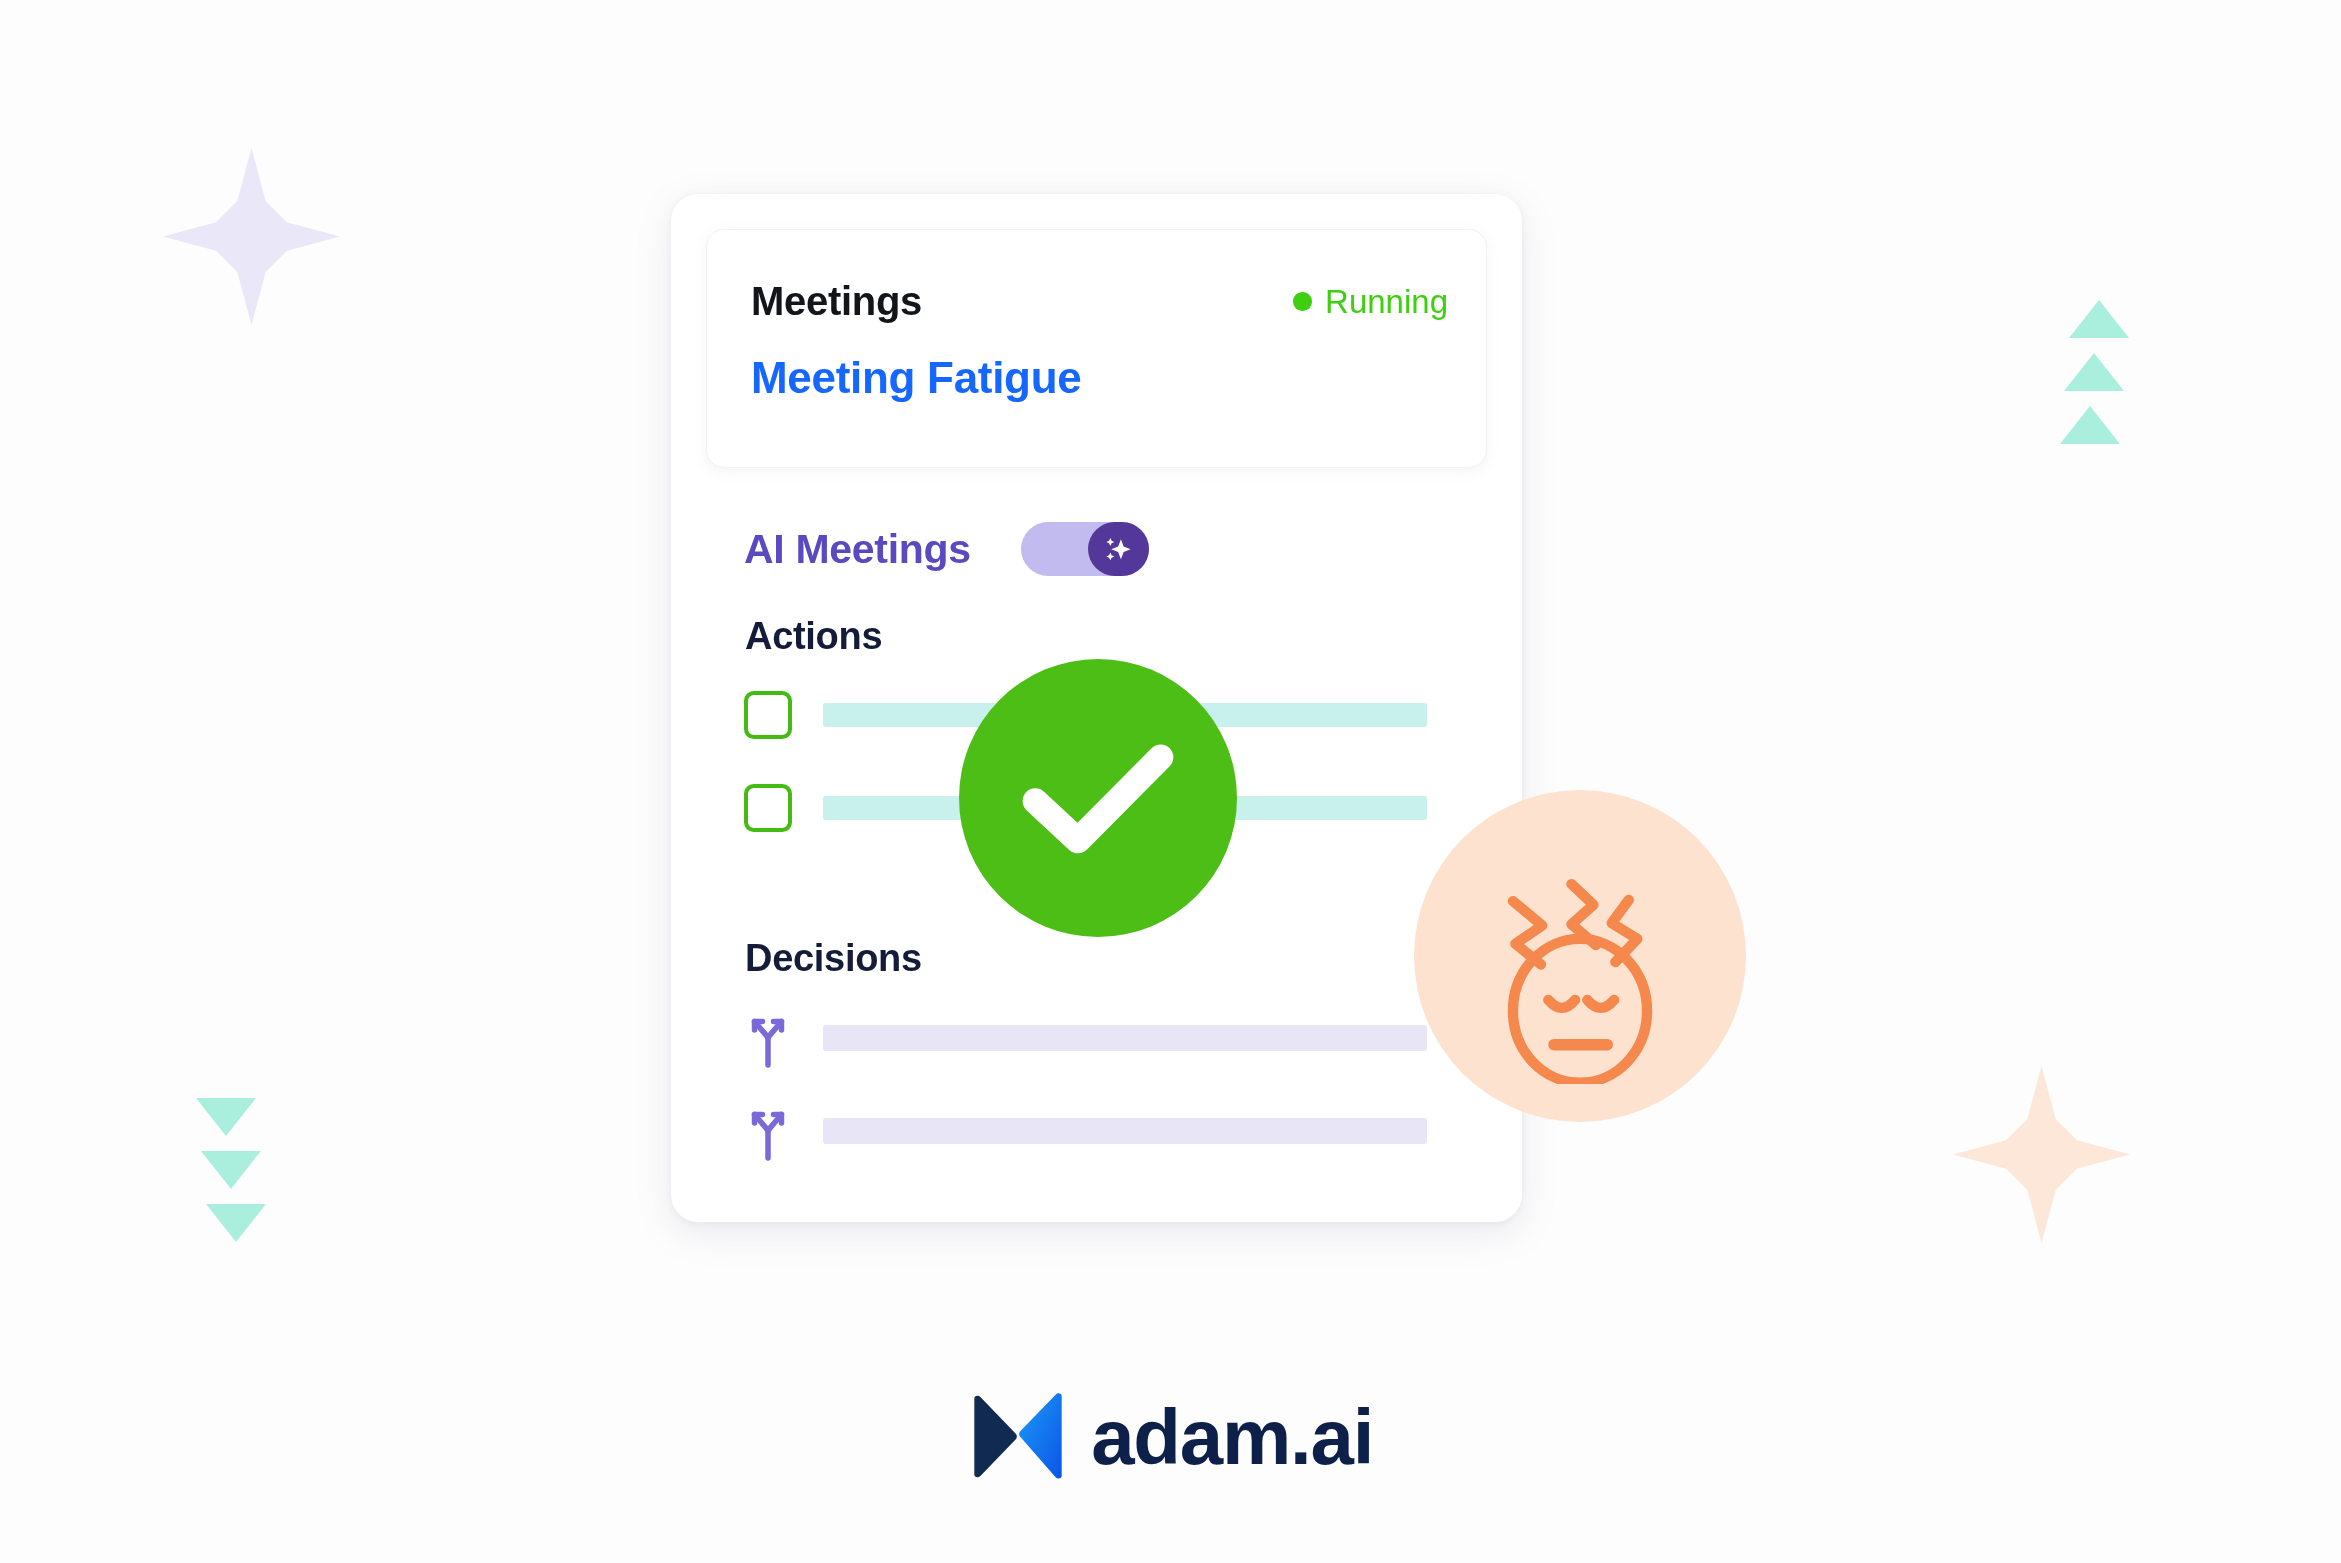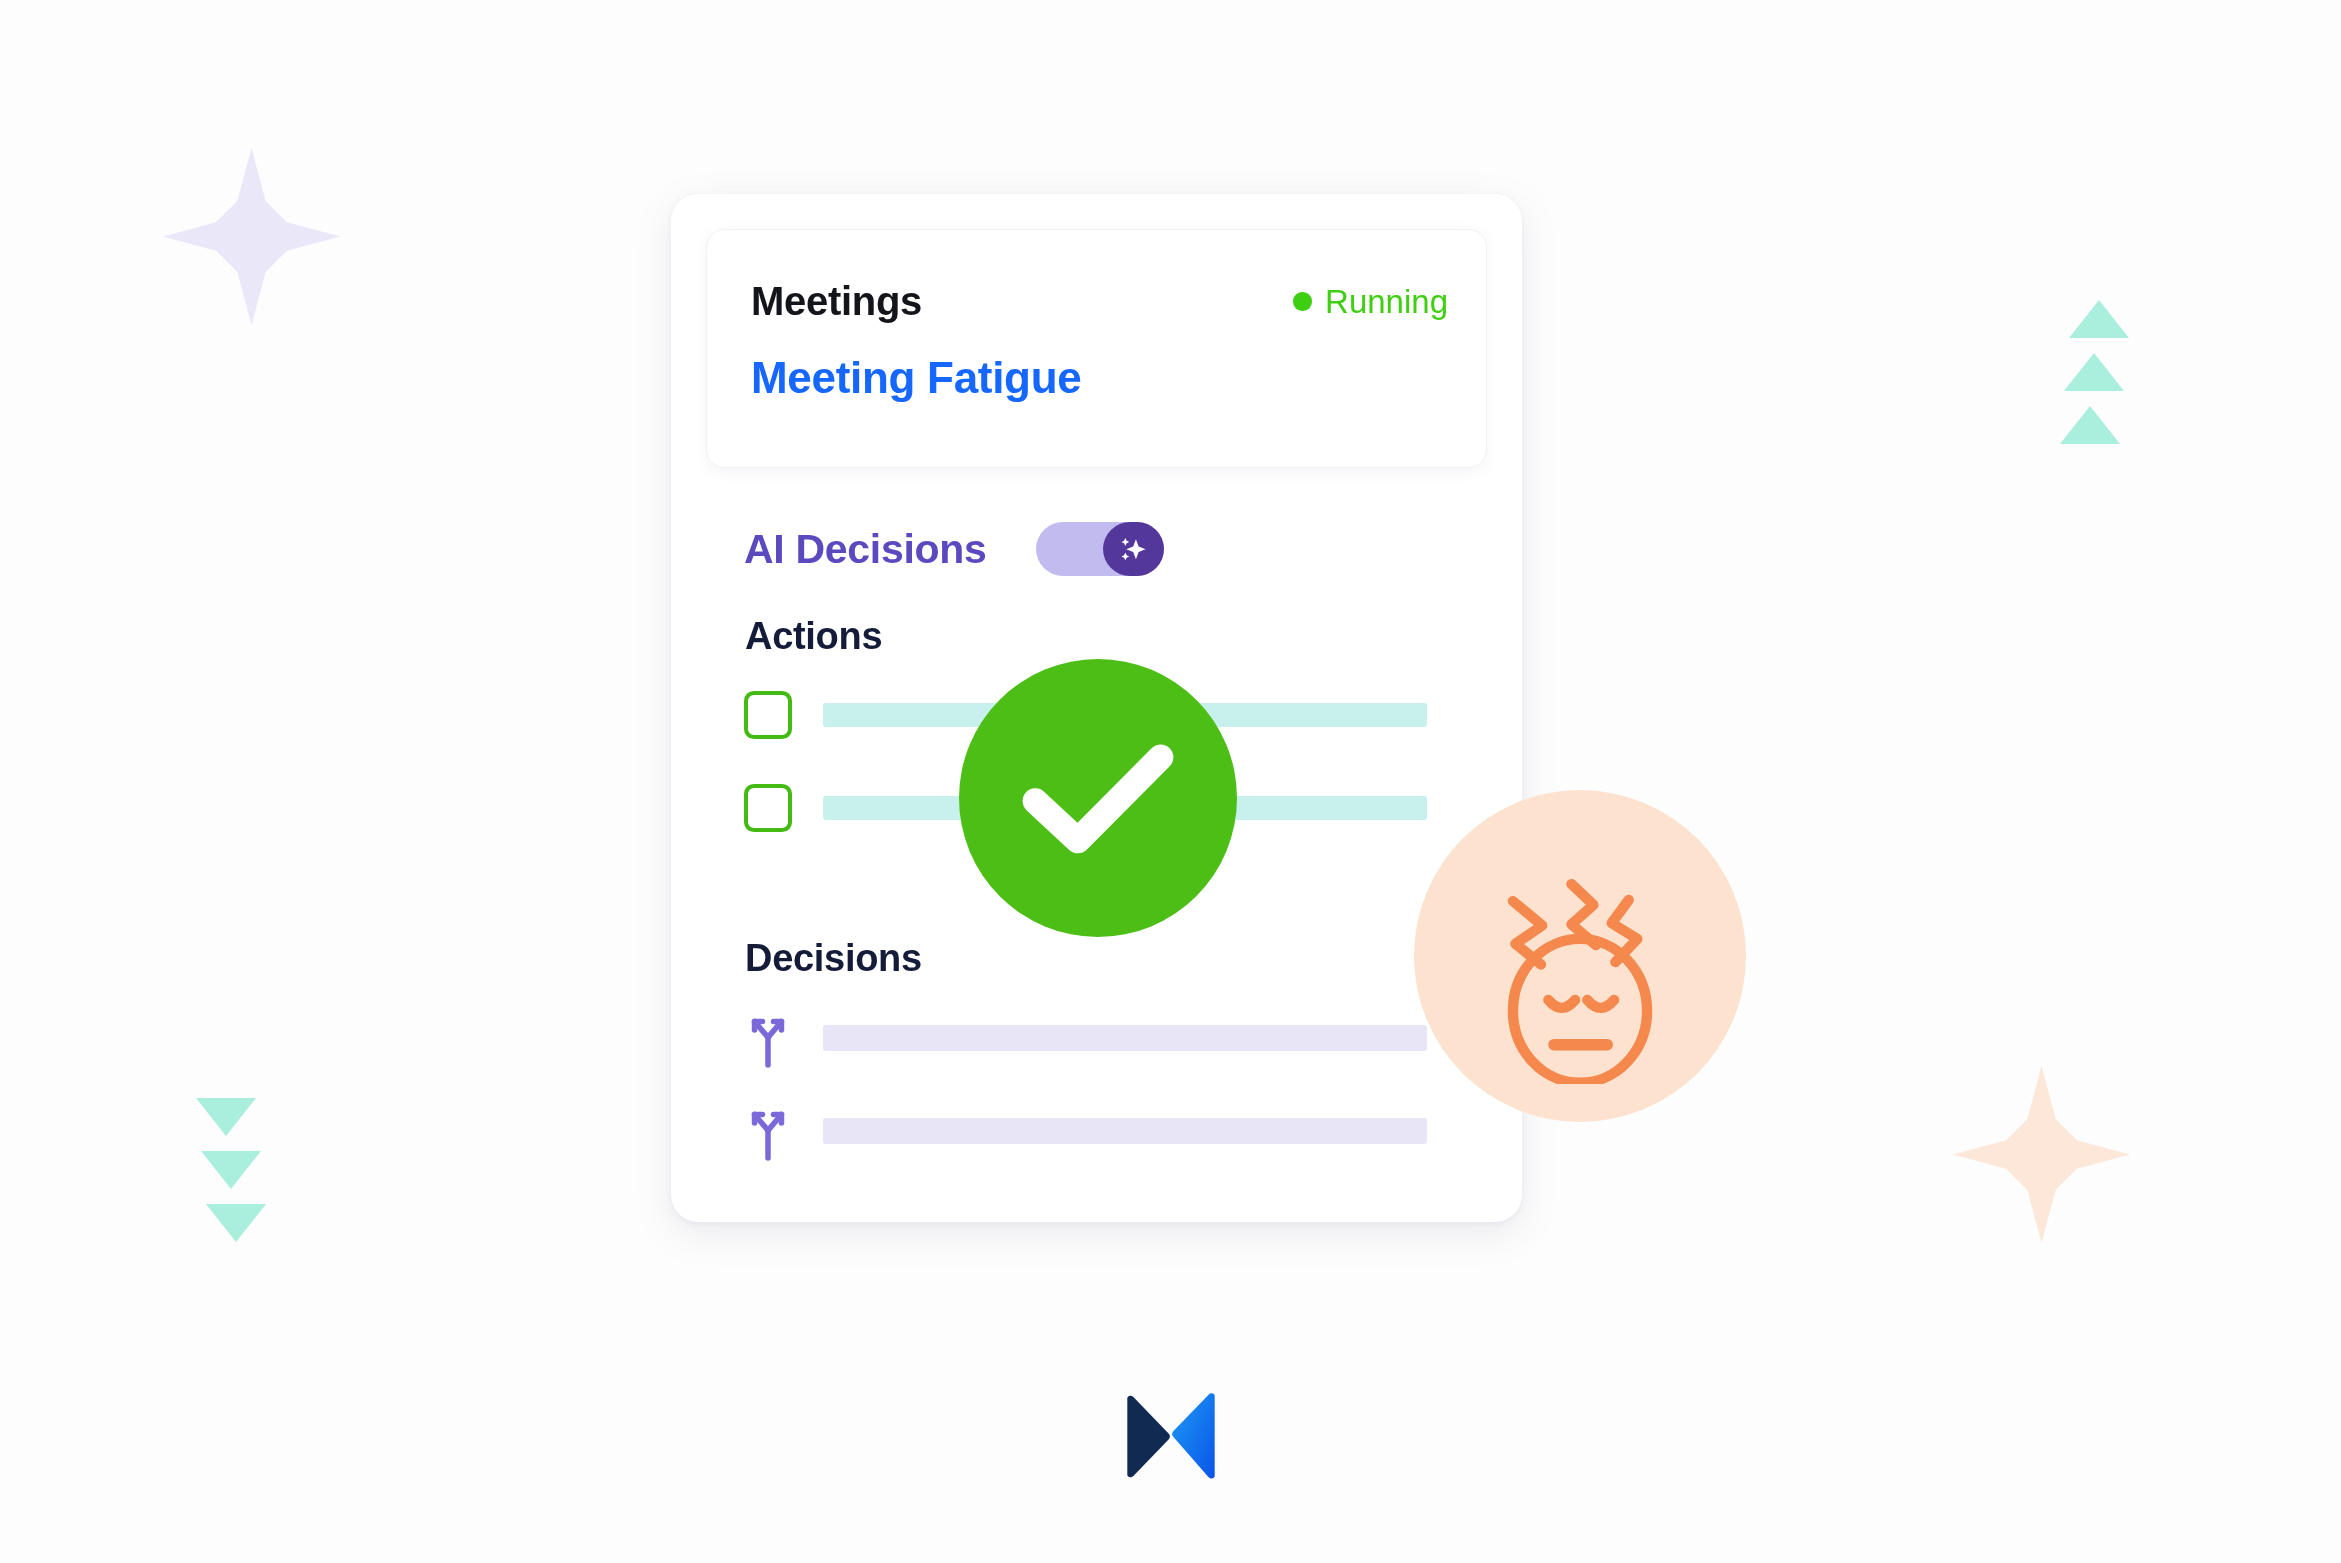--- a/index.html
+++ b/index.html
@@ -284,21 +284,21 @@
       <div class="hdr-title">Meetings</div>
       <div class="status-wrap">
         <div class="status-dot"></div>
         <div class="status-label">Running</div>
       </div>
     </div>
     <div class="hdr-sub">Meeting Fatigue</div>
   </div>
 
   <div class="ai-row">
-    <div class="ai-label">AI Decisions</div>
+    <div class="ai-label">AI Meetings</div>
     <div class="toggle">
       <div class="toggle-knob">
         <svg width="35" height="35" viewBox="0 0 58 58">
           <path d="M33 12 L37.5 24 L49 28.5 L37.5 33 L33 45 L28.5 33 L17 28.5 L28.5 24 Z" fill="#ffffff"></path>
           <path d="M15.5 10 L17.6 14.4 L22 16.5 L17.6 18.6 L15.5 23 L13.4 18.6 L9 16.5 L13.4 14.4 Z" fill="#ffffff"></path>
           <path d="M15.5 34 L17.6 38.4 L22 40.5 L17.6 42.6 L15.5 47 L13.4 42.6 L9 40.5 L13.4 38.4 Z" fill="#ffffff"></path>
         </svg>
       </div>
     </div>
   </div>
@@ -371,14 +371,15 @@
   <svg width="98" height="91" viewBox="0 0 160 150">
     <defs>
       <linearGradient id="gblue" x1="0" y1="0" x2="1" y2="1">
         <stop offset="0%" stop-color="#1e9bf5"></stop>
         <stop offset="100%" stop-color="#0a54e8"></stop>
       </linearGradient>
     </defs>
     <path d="M8 12 C8 8 14 6 18 10 L76 70 C79 73 79 77 76 80 L18 140 C14 144 8 142 8 138 Z" fill="#102a52"></path>
     <path d="M152 8 C152 4 146 2 142 6 L84 66 C81 69 81 73 84 76 L142 142 C146 146 152 144 152 140 Z" fill="url(#gblue)"></path>
   </svg>
+  <div class="logo-word">adam.ai</div>
 </div>
 
 
 </body></html>

